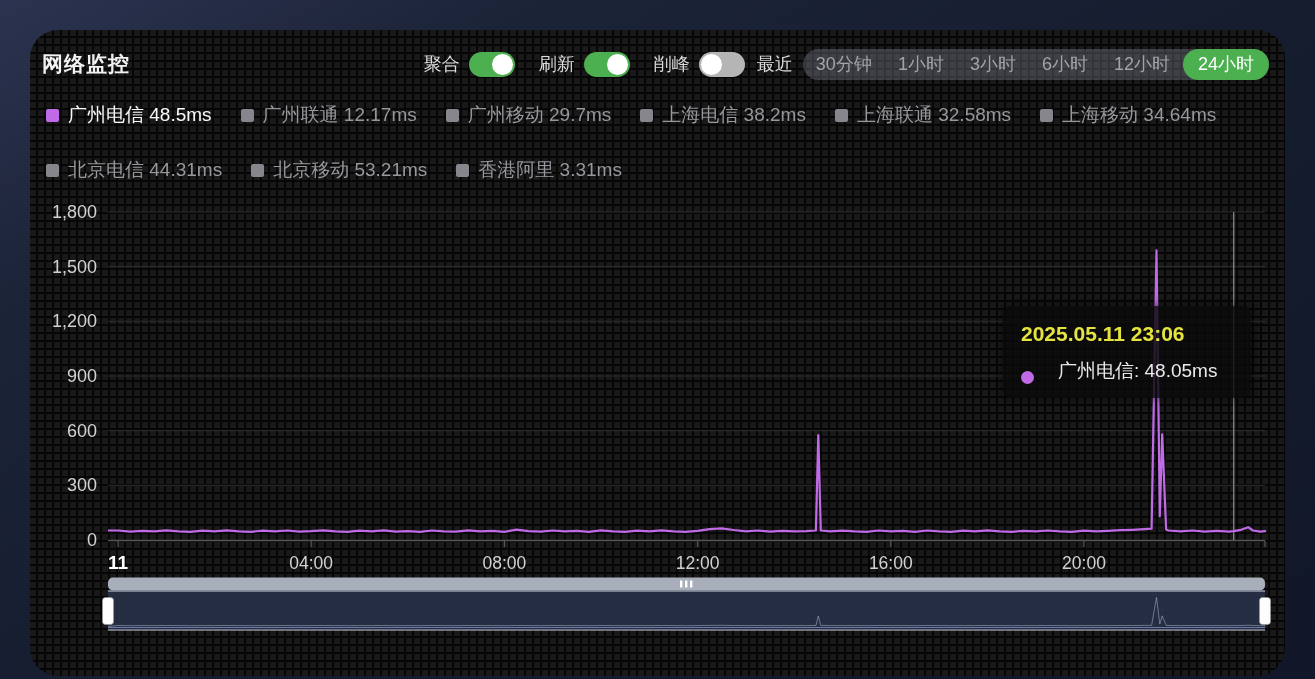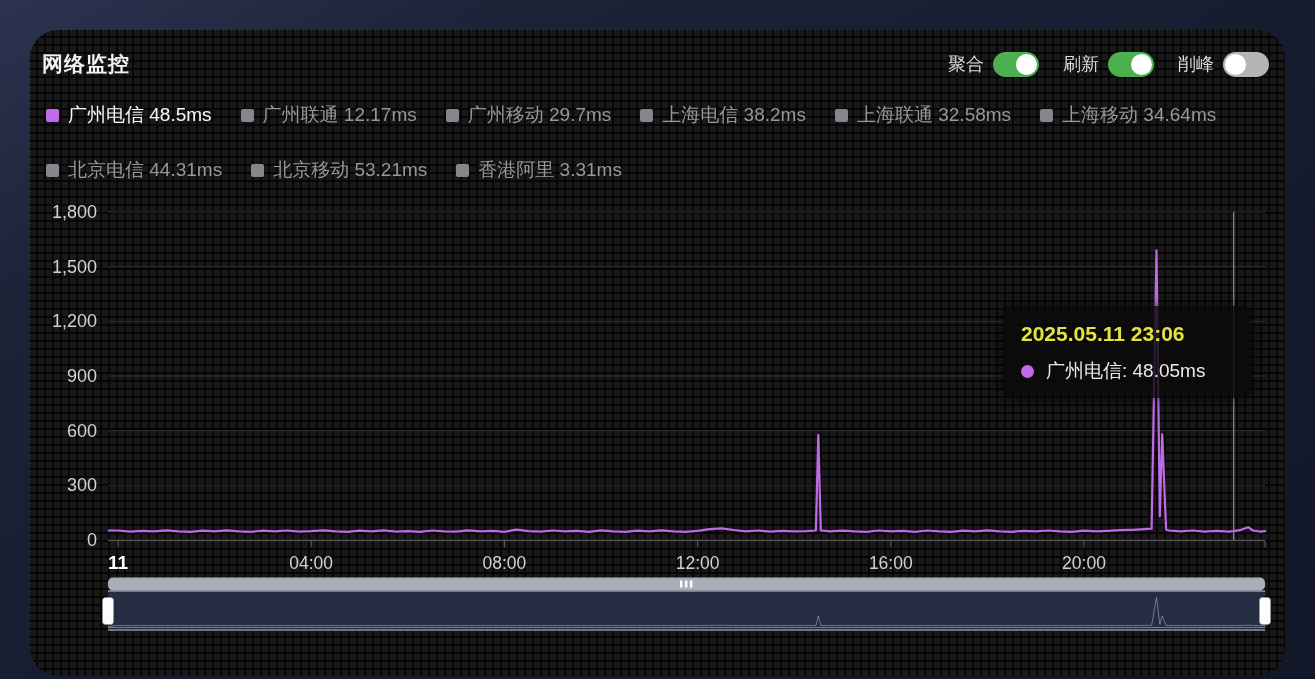--- a/index.html
+++ b/index.html
@@ -54,21 +54,21 @@
   .leg-item.active .leg-text{color:#fafafa;}
   .leg-item.inactive .leg-text{color:#97979d;}
   svg.chart{position:absolute;left:0;top:0;pointer-events:none;}
   .tooltip{
     position:absolute;left:973px;top:276px;width:212px;
     background:rgba(10,10,10,0.82);border-radius:8px;
     padding:16px 18px 14px 18px;box-shadow:0 0 12px rgba(0,0,0,0.55);
     z-index:5;pointer-events:none;
   }
   .tt-date{font-size:21px;font-weight:bold;color:#e5e33f;}
-  .tt-row{display:flex;align-items:center;gap:12px;margin-top:12px;}
+  .tt-row{display:flex;align-items:flex-end;gap:24px;margin-top:12px;}
   .tt-dot{width:13px;height:13px;border-radius:50%;}
   .tt-label{font-size:19px;color:#eaeaea;}
 </style>
 </head>
 <body>
 
 <div class="panel">
 
   <div class="hdr">
     <div class="title">网络监控</div>
@@ -86,20 +86,31 @@
               <div class="knob"></div>
             </div>
           </div>
           <div class="toggle-group">
             <span class="toggle-label">削峰</span>
             <div class="switch off">
               <div class="knob"></div>
             </div>
           </div>
         </div>
+      <div class="range-wrap">
+        <span class="range-label">最近</span>
+        <div class="range-group" id="range-group">
+            <div class="range-btn">30分钟</div>
+            <div class="range-btn">1小时</div>
+            <div class="range-btn">3小时</div>
+            <div class="range-btn">6小时</div>
+            <div class="range-btn">12小时</div>
+            <div class="range-btn sel">24小时</div>
+          </div>
+      </div>
     </div>
   </div>
 
   <div class="legend" id="legend">
       <div class="leg-item active">
         <span class="leg-marker" style="background: rgb(192, 106, 232);"></span>
         <span class="leg-text">广州电信 48.5ms</span>
       </div>
       <div class="leg-item inactive">
         <span class="leg-marker" style="background: rgb(134, 134, 140);"></span>

